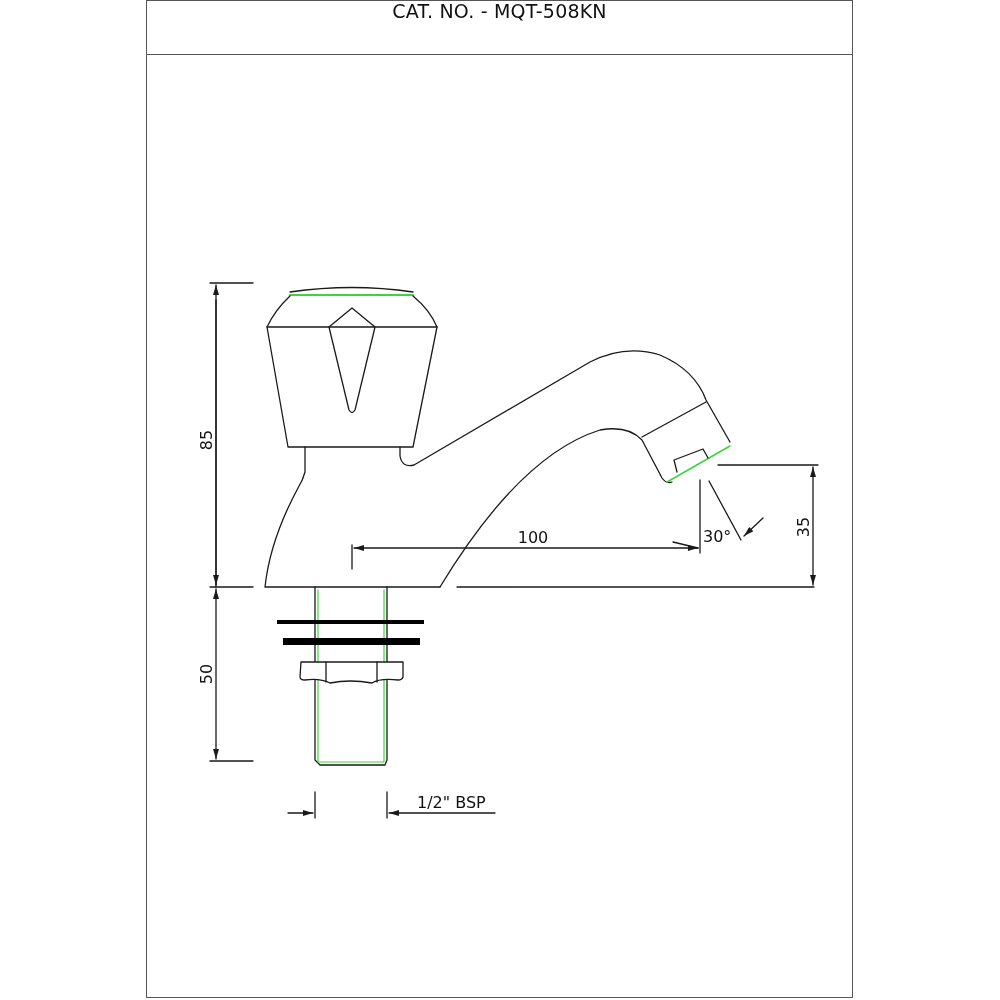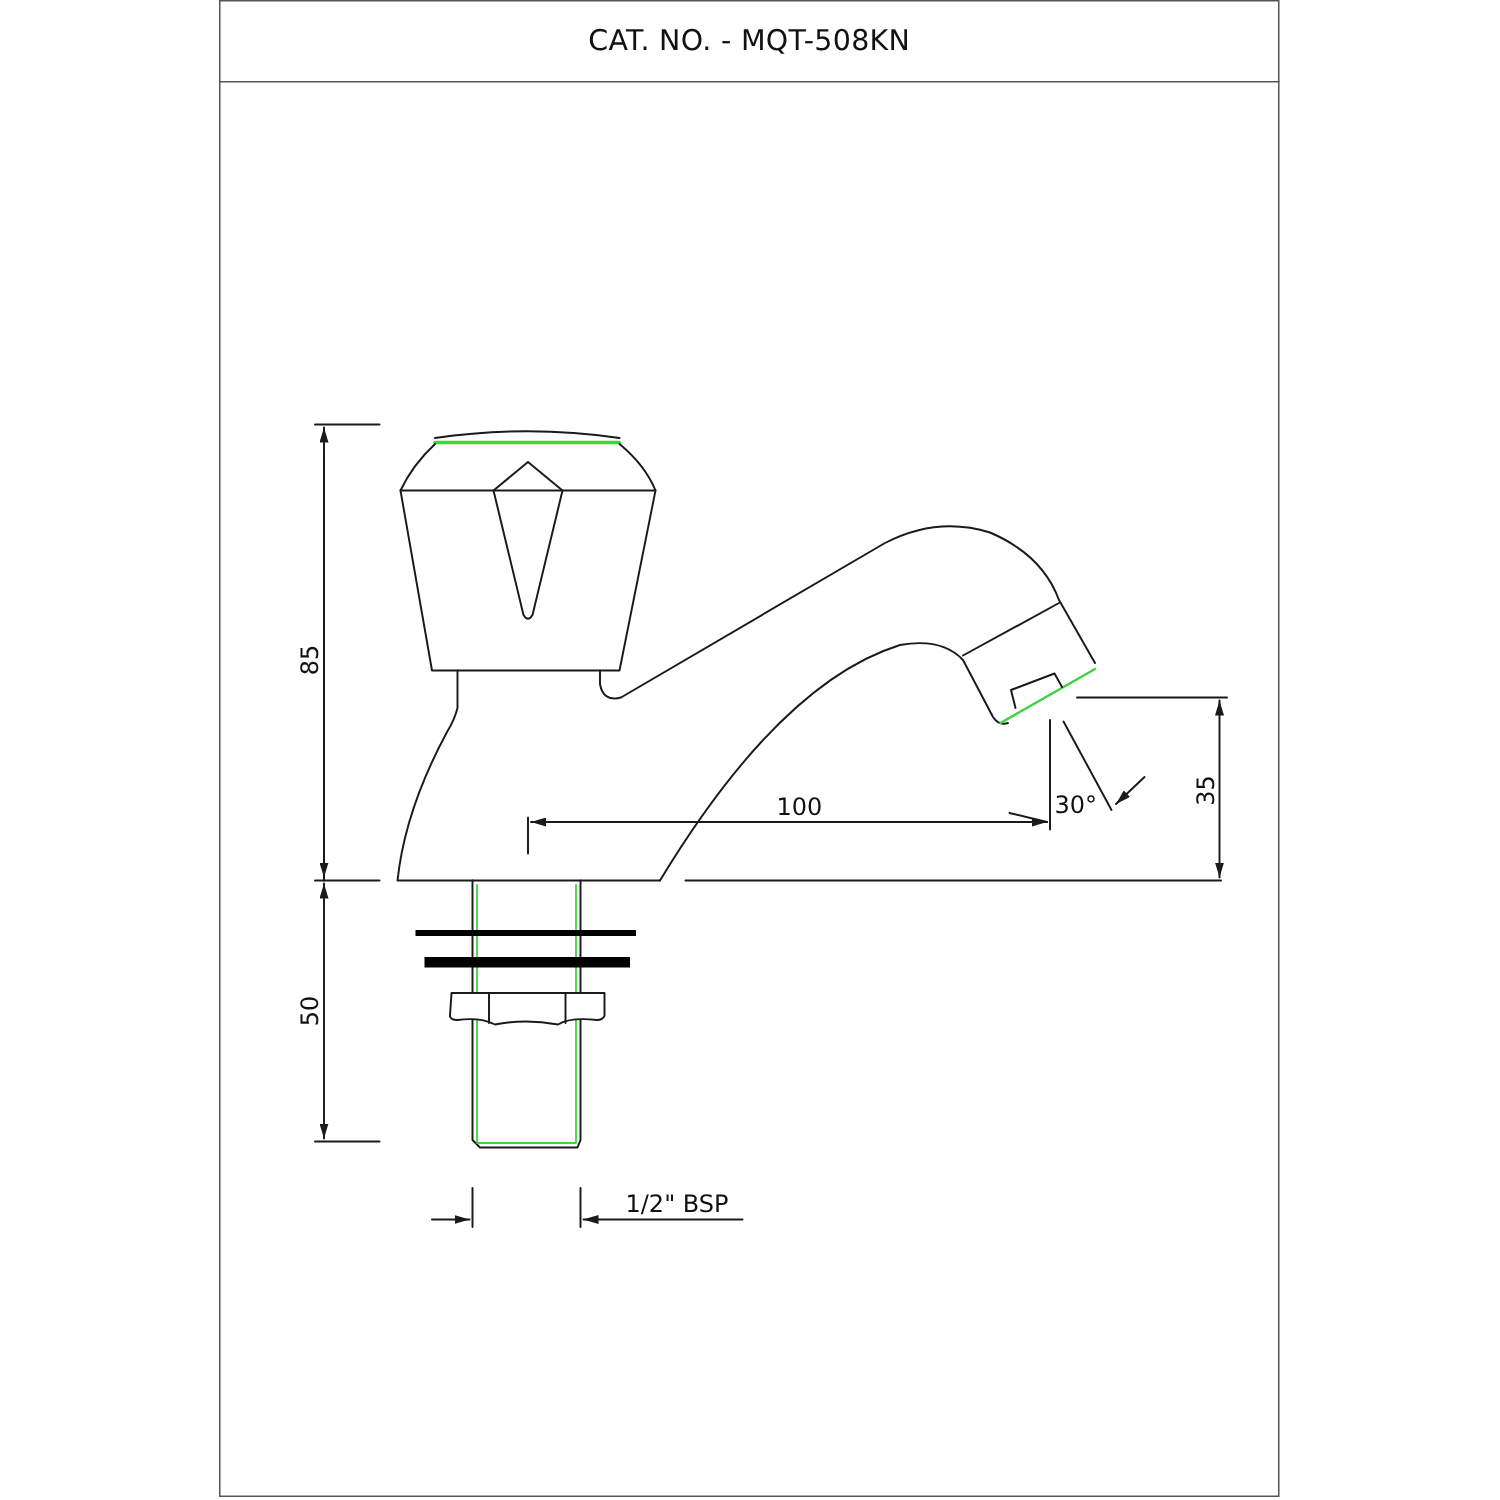--- a/index.html
+++ b/index.html
@@ -1,18 +1,18 @@
 <!DOCTYPE html>
 <html><head>
   <meta charset="utf-8">
   <style>
     html, body { margin: 0; padding: 0; background: #ffffff; }
     body { width: 1000px; height: 1000px; position: relative; overflow: hidden; font-family: "DejaVu Sans", sans-serif; }
     .frame { position: absolute; left: 146px; top: 0px; width: 707px; height: 998px; border: 1.5px solid #555; box-sizing: border-box; }
-    .header { position: absolute; left: 146px; top: 0; width: 707px; height: 55px; border-bottom: 1.5px solid #555; box-sizing: border-box; display: flex; align-items: center; justify-content: center; }
+    .header { position: absolute; left: 146px; top: 0; width: 707px; height: 55px; border-bottom: 1.5px solid #555; box-sizing: border-box; display: flex; justify-content: center; }
     .title { font-size: 19px; color: #111; letter-spacing: 0.2px; }
     svg.drawing { position: absolute; left: 0; top: 0; }
     .dim-text { font-family: "DejaVu Sans", sans-serif; font-size: 16px; fill: #111; }
   </style>
 </head>
 <body>
 
 <div class="frame"></div>
 <div class="header">
   <span class="title">CAT. NO. - MQT-508KN</span>

